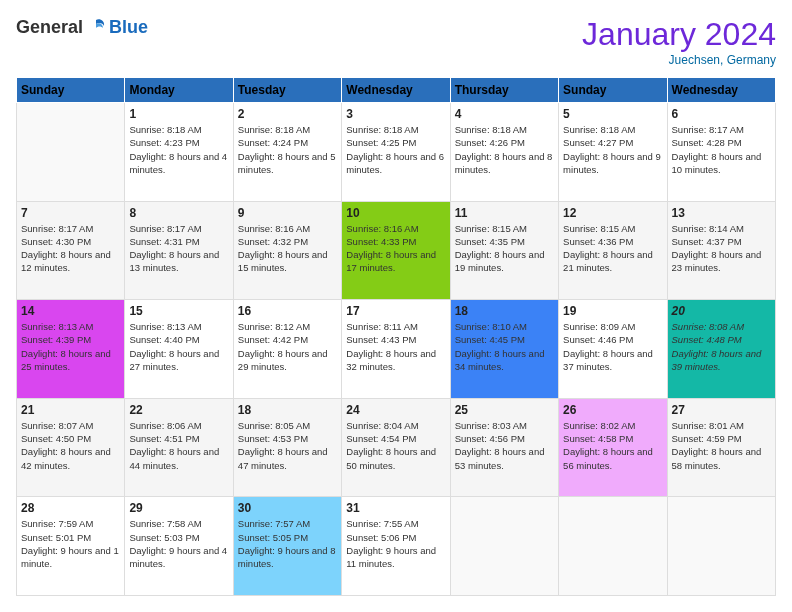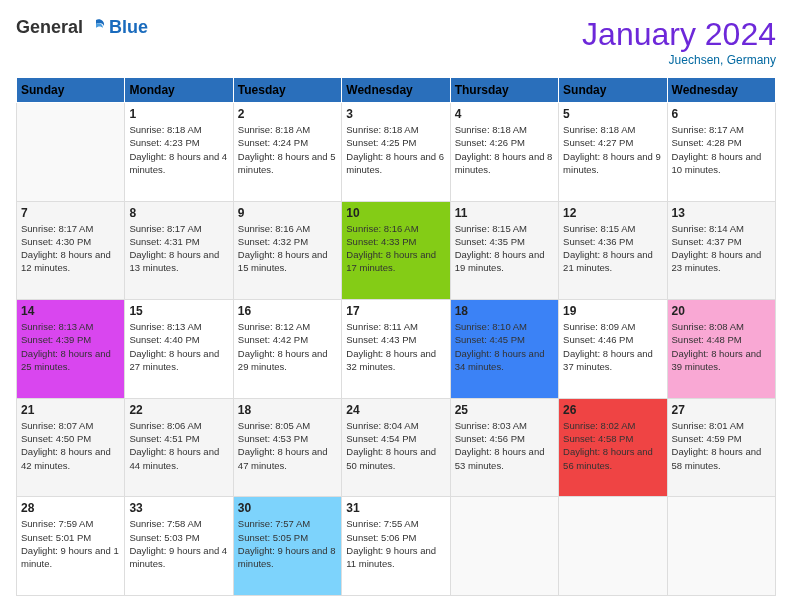--- a/index.html
+++ b/index.html
@@ -182,21 +182,21 @@
             <div class="day-info">Sunrise: 8:11 AM<br>Sunset: 4:43 PM<br>Daylight: 8 hours and 32 minutes.</div>
           </td>
           <td style="background: #3b82f6;">
             <span class="day-num">18</span>
             <div class="day-info">Sunrise: 8:10 AM<br>Sunset: 4:45 PM<br>Daylight: 8 hours and 34 minutes.</div>
           </td>
           <td style="background: rgb(255, 255, 255);">
             <span class="day-num">19</span>
             <div class="day-info">Sunrise: 8:09 AM<br>Sunset: 4:46 PM<br>Daylight: 8 hours and 37 minutes.</div>
           </td>
-          <td style="background: #f9a8d4;">
+          <td style="background: #14b8a6; font-style: italic;">
             <span class="day-num">20</span>
             <div class="day-info">Sunrise: 8:08 AM<br>Sunset: 4:48 PM<br>Daylight: 8 hours and 39 minutes.</div>
           </td>
         </tr>
         <tr>
           <td style="background: rgb(245, 245, 245);">
             <span class="day-num">21</span>
             <div class="day-info">Sunrise: 8:07 AM<br>Sunset: 4:50 PM<br>Daylight: 8 hours and 42 minutes.</div>
           </td>
           <td style="background: rgb(245, 245, 245);">
@@ -208,36 +208,36 @@
             <div class="day-info">Sunrise: 8:05 AM<br>Sunset: 4:53 PM<br>Daylight: 8 hours and 47 minutes.</div>
           </td>
           <td style="background: rgb(245, 245, 245);">
             <span class="day-num">24</span>
             <div class="day-info">Sunrise: 8:04 AM<br>Sunset: 4:54 PM<br>Daylight: 8 hours and 50 minutes.</div>
           </td>
           <td style="background: rgb(245, 245, 245);">
             <span class="day-num">25</span>
             <div class="day-info">Sunrise: 8:03 AM<br>Sunset: 4:56 PM<br>Daylight: 8 hours and 53 minutes.</div>
           </td>
-          <td style="background: #ef4444;">
+          <td style="background: #f0abfc;">
             <span class="day-num">26</span>
             <div class="day-info">Sunrise: 8:02 AM<br>Sunset: 4:58 PM<br>Daylight: 8 hours and 56 minutes.</div>
           </td>
           <td style="background: rgb(245, 245, 245);">
             <span class="day-num">27</span>
             <div class="day-info">Sunrise: 8:01 AM<br>Sunset: 4:59 PM<br>Daylight: 8 hours and 58 minutes.</div>
           </td>
         </tr>
         <tr>
           <td style="background: rgb(255, 255, 255);">
             <span class="day-num">28</span>
             <div class="day-info">Sunrise: 7:59 AM<br>Sunset: 5:01 PM<br>Daylight: 9 hours and 1 minute.</div>
           </td>
           <td style="background: rgb(255, 255, 255);">
-            <span class="day-num">33</span>
+            <span class="day-num">29</span>
             <div class="day-info">Sunrise: 7:58 AM<br>Sunset: 5:03 PM<br>Daylight: 9 hours and 4 minutes.</div>
           </td>
           <td style="background: #7dd3fc;">
             <span class="day-num">30</span>
             <div class="day-info">Sunrise: 7:57 AM<br>Sunset: 5:05 PM<br>Daylight: 9 hours and 8 minutes.</div>
           </td>
           <td style="background: rgb(255, 255, 255);">
             <span class="day-num">31</span>
             <div class="day-info">Sunrise: 7:55 AM<br>Sunset: 5:06 PM<br>Daylight: 9 hours and 11 minutes.</div>
           </td>

